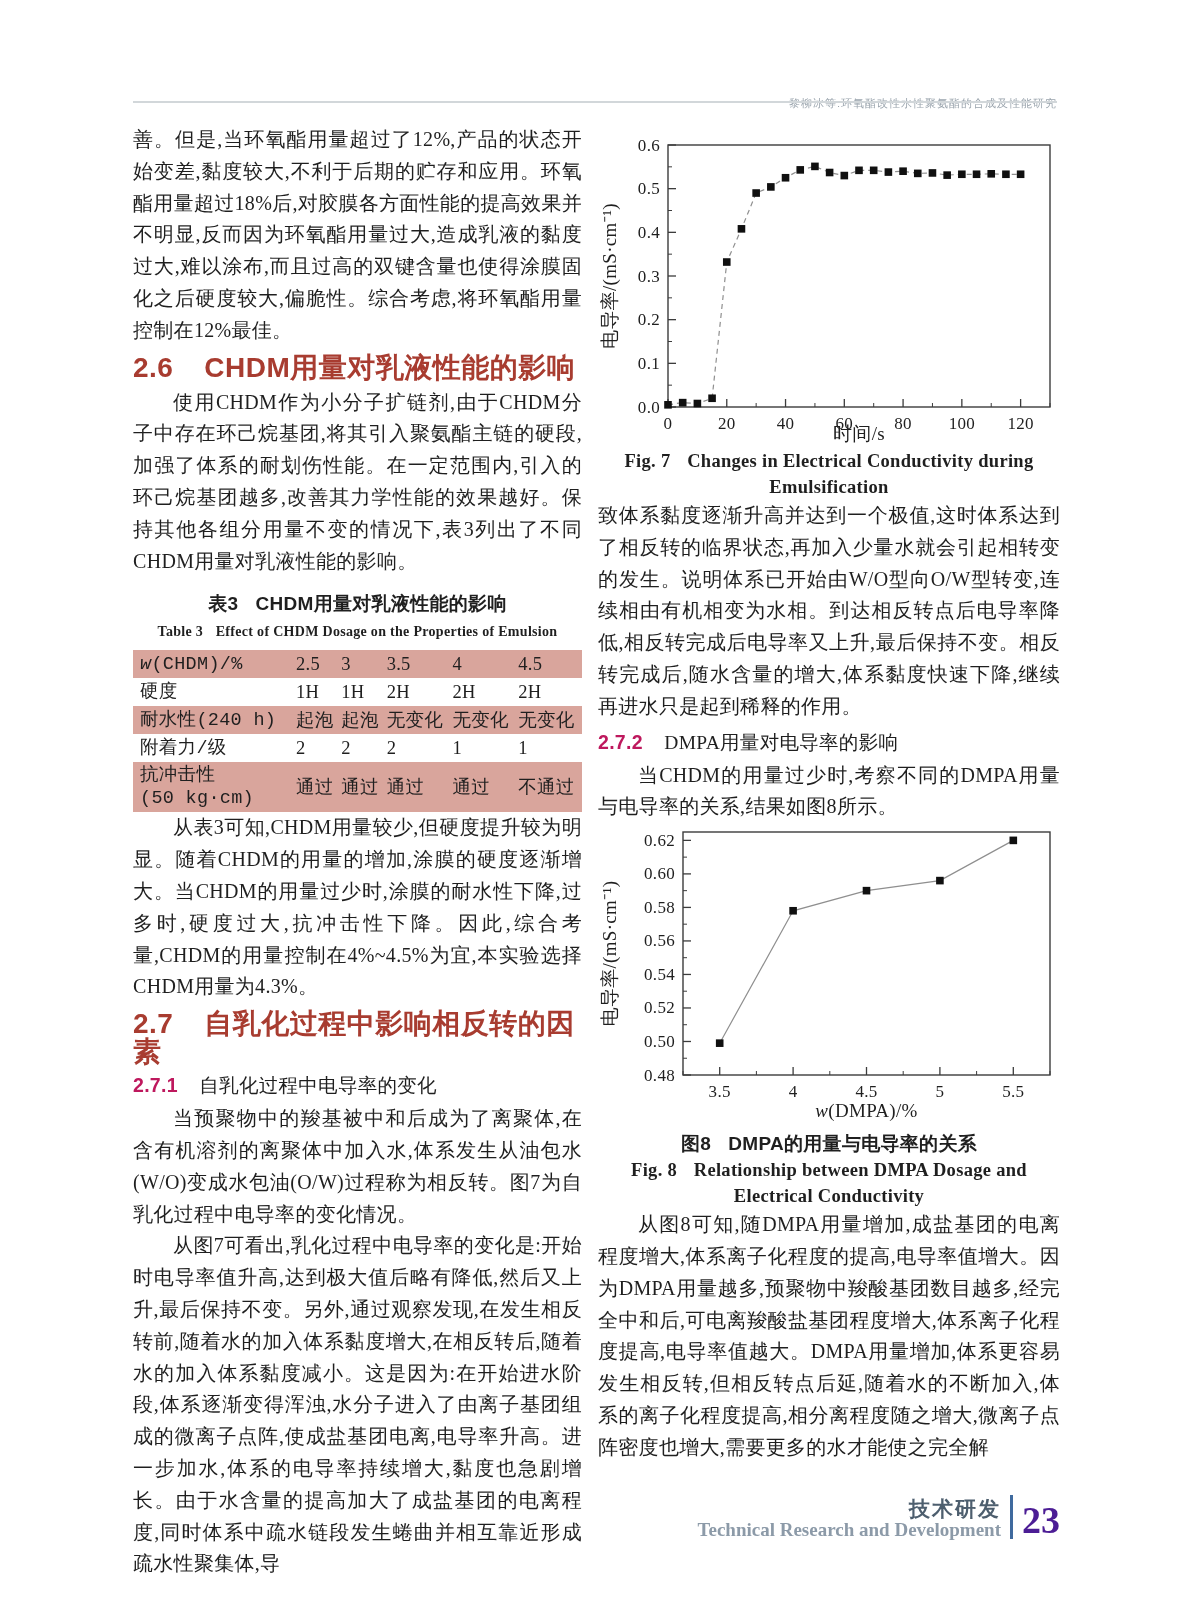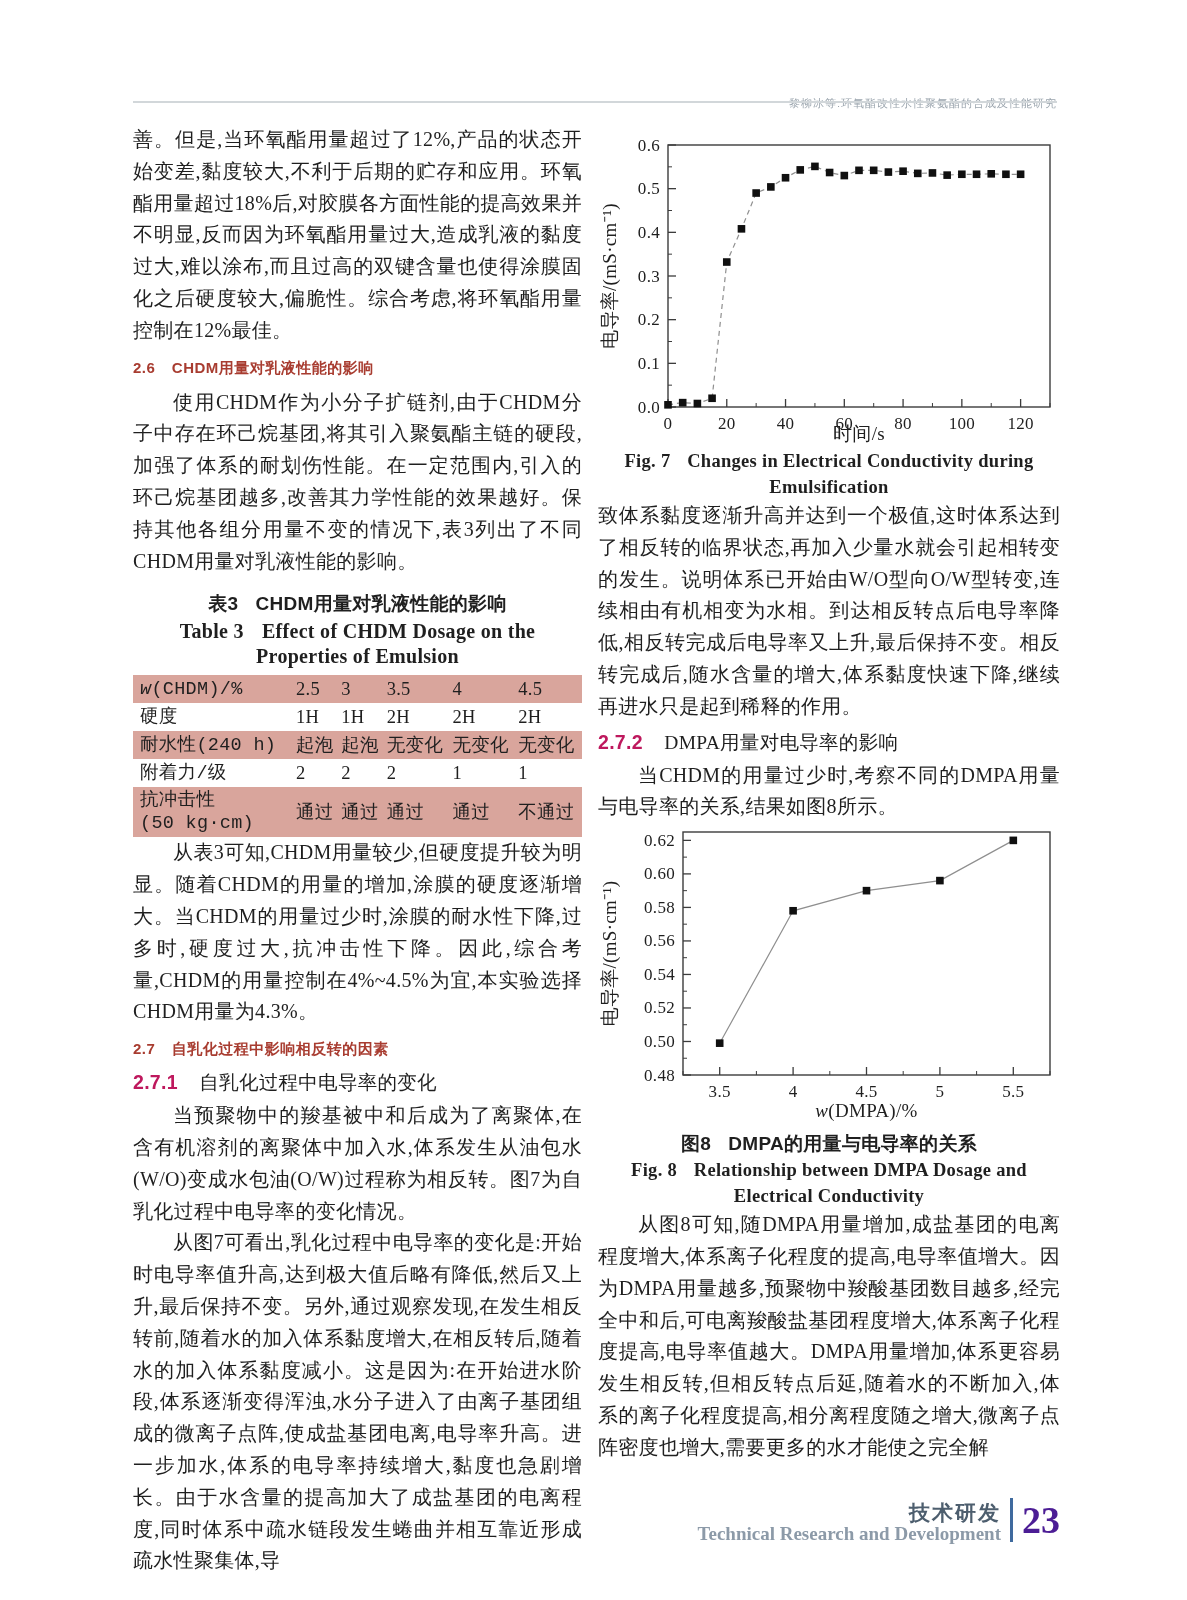--- a/index.html
+++ b/index.html
@@ -15,48 +15,48 @@
   
   .col{position:absolute;text-align:justify;font-size:20px;line-height:31.8px;letter-spacing:0.3px;}
   .col-left{left:133px;top:124px;width:449px;}
   .col-right{left:598px;top:118px;width:462px;}
   p.para{margin:0;}
   .indent{text-indent:2em;}
   .mt-lg{margin-top:38px;}
   .mt-md{margin-top:13px;}
 
   
-  .sec-h2{font-family:"Liberation Sans",sans-serif;font-weight:700;font-size:15px;
+  .sec-h2{font-family:"Liberation Sans",sans-serif;font-weight:700;font-size:28px;
         color:#A83C30;margin:7px 0 5px;line-height:28px;text-align:left;letter-spacing:0.5px;}
   .sec-h3{font-size:19.5px;font-weight:400;margin:5px 0 3px;line-height:28px;text-align:left;}
   .sec-h3 .sec-num{color:#be185d;font-family:"Liberation Sans",sans-serif;font-weight:600;}
   .sec-num{margin-right:1.1em;}
 
   
   .tbl-title-zh{text-align:center;text-indent:0;font-family:"Liberation Sans",sans-serif;
         font-weight:700;font-size:19px;line-height:26px;margin-top:14px;}
-  .tbl-title-en{text-align:center;text-indent:0;font-weight:700;font-size:20px;line-height:25px;margin:2px 6px 6px;}
+  .tbl-title-en{text-align:center;text-indent:0;font-weight:700;font-size:14px;line-height:25px;margin:2px 6px 6px;}
   .cap-prefix{margin-right:0.9em;}
   table.t3{width:100%;border-collapse:collapse;font-size:18.5px;margin-top:2px;}
   table.t3 td{padding:2px 2px;line-height:23px;text-align:left;vertical-align:middle;height:24px;}
   table.t3 td.lbl{text-align:left;padding-left:7px;white-space:pre-line;width:152px;font-family:Liberation Mono, monospace;}
   table.t3 tr.shaded{background:#D9A59C;}
 
   
   svg.chart{display:block;margin:0;}
   .svg-tick{font:17px "Liberation Serif",serif;fill:#1f1f1f;}
   .svg-axis-label{font:19px "Liberation Serif",serif;fill:#1f1f1f;}
   .cap-zh{text-align:center;font-family:"Liberation Sans",sans-serif;font-weight:700;
         font-size:19px;line-height:27px;margin-top:5px;}
   .cap-en{text-align:center;font-weight:700;font-size:18.5px;line-height:26px;}
 
   .fig8-wrap{margin-top:4px;}
 
   
-  .footer{position:absolute;top:1492px;right:127px;display:flex;align-items:flex-end;}
+  .footer{position:absolute;top:1492px;right:127px;display:flex;align-items:center;}
   .footer-text{text-align:right;margin-right:9px;}
   .footer-zh{font-family:"Liberation Sans",sans-serif;font-weight:700;font-size:21px;
         color:#4D5E6E;line-height:24px;letter-spacing:2px;}
   .footer-en{font-size:19px;color:#8C9AA8;line-height:17px;font-weight:700;}
   .footer-bar{width:3px;height:44px;background:#3F6A9E;margin-right:9px;}
   .footer-num{font-size:38px;color:#4c1d95;line-height:44px;padding-top:6px;font-weight:bold;}
 </style>
 </head>
 <body>
 

